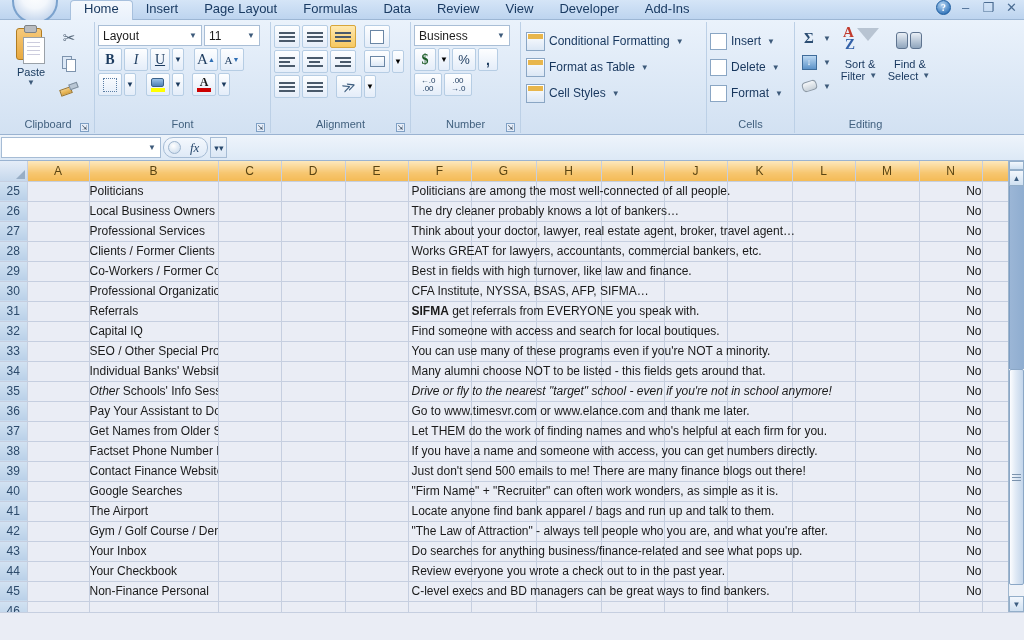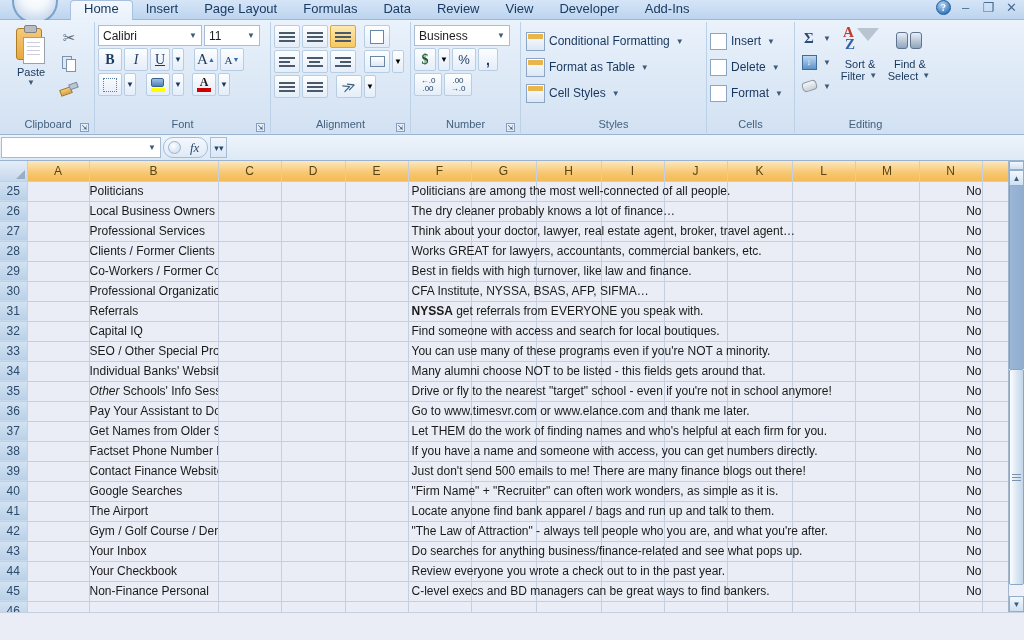--- a/index.html
+++ b/index.html
@@ -242,21 +242,21 @@
         <span>Clipboard</span>
         <span class="glauncher">⇲</span>
       </div>
     </div>
 
     <div class="rgroup" style="width:176px">
       <div class="gbody">
           <div style="padding-top:1px">
         <div class="fontrow">
           <div class="combo" style="width:104px">
-            <span class="cv">Calibri</span>
+            <span class="cv">Layout</span>
             <span class="caret">▼</span>
           </div>
           <div class="combo" style="width:56px">
             <span class="cv">11</span>
             <span class="caret">▼</span>
           </div>
         </div>
         <div class="fontrow">
           <div class="fbtn bold">B</div>
           <div class="fbtn ital">I</div>
@@ -441,23 +441,20 @@
           <span>Format as Table</span>
           <span class="caret">▼</span>
         </div>
         <div class="stylerow">
           <span class="styleicon"></span>
           <span>Cell Styles</span>
           <span class="caret">▼</span>
         </div>
       </div>
         </div>
-      <div class="glabel">
-        <span>Styles</span>
-      </div>
     </div>
 
     <div class="rgroup" style="width:88px">
       <div class="gbody">
           <div style="padding-top:4px">
         <div class="cellrow">
           <span class="cellicon"></span>
           <span>Insert</span>
           <span class="caret">▼</span>
         </div>
@@ -584,21 +581,21 @@
             <td class="cell empty" style="width: 63px;"></td>
           </tr>
           <tr>
             <th class="rowhead">26</th>
             <td class="cell empty" style="width: 62px;"></td>
             <td class="cell txt" style="width: 129px;">Local Business Owners</td>
             <td class="cell empty" style="width: 63px;"></td>
             <td class="cell empty" style="width: 64px;"></td>
             <td class="cell empty" style="width: 63px;"></td>
             <td class="cell txt" style="width: 63px; overflow: visible; position: relative;">
-              <span style="position: absolute; left: 3px; top: 2px; white-space: nowrap;">The dry cleaner probably knows a lot of finance…</span>
+              <span style="position: absolute; left: 3px; top: 2px; white-space: nowrap;">The dry cleaner probably knows a lot of bankers…</span>
             </td>
             <td class="cell empty" style="width: 65px;"></td>
             <td class="cell empty" style="width: 65px;"></td>
             <td class="cell empty" style="width: 63px;"></td>
             <td class="cell empty" style="width: 63px;"></td>
             <td class="cell empty" style="width: 65px;"></td>
             <td class="cell empty" style="width: 63px;"></td>
             <td class="cell empty" style="width: 64px;"></td>
             <td class="cell num" style="width: 63px;">No</td>
             <td class="cell empty" style="width: 63px;"></td>
@@ -684,21 +681,21 @@
             <td class="cell empty" style="width: 63px;"></td>
           </tr>
           <tr>
             <th class="rowhead">31</th>
             <td class="cell empty" style="width: 62px;"></td>
             <td class="cell txt" style="width: 129px;">Referrals</td>
             <td class="cell empty" style="width: 63px;"></td>
             <td class="cell empty" style="width: 64px;"></td>
             <td class="cell empty" style="width: 63px;"></td>
             <td class="cell txt" style="width: 63px; overflow: visible; position: relative;">
-              <span style="position: absolute; left: 3px; top: 2px; white-space: nowrap;"><span class="bold-lead">NYSSA</span> get referrals from EVERYONE you speak with.</span>
+              <span style="position: absolute; left: 3px; top: 2px; white-space: nowrap;"><span class="bold-lead">SIFMA</span> get referrals from EVERYONE you speak with.</span>
             </td>
             <td class="cell empty" style="width: 65px;"></td>
             <td class="cell empty" style="width: 65px;"></td>
             <td class="cell empty" style="width: 63px;"></td>
             <td class="cell empty" style="width: 63px;"></td>
             <td class="cell empty" style="width: 65px;"></td>
             <td class="cell empty" style="width: 63px;"></td>
             <td class="cell empty" style="width: 64px;"></td>
             <td class="cell num" style="width: 63px;">No</td>
             <td class="cell empty" style="width: 63px;"></td>
@@ -764,21 +761,21 @@
             <td class="cell empty" style="width: 63px;"></td>
           </tr>
           <tr>
             <th class="rowhead">35</th>
             <td class="cell empty" style="width: 62px;"></td>
             <td class="cell txt" style="width: 129px;"><span class="ital-lead">Other</span> Schools' Info Sessions</td>
             <td class="cell empty" style="width: 63px;"></td>
             <td class="cell empty" style="width: 64px;"></td>
             <td class="cell empty" style="width: 63px;"></td>
             <td class="cell txt" style="width: 63px; overflow: visible; position: relative;">
-              <span style="position: absolute; left: 3px; top: 2px; white-space: nowrap;">Drive or fly to the nearest "target" school - even if you're not in school anymore!</span>
+              <span style="position: absolute; left: 3px; top: 2px; white-space: nowrap; font-style: italic;">Drive or fly to the nearest "target" school - even if you're not in school anymore!</span>
             </td>
             <td class="cell empty" style="width: 65px;"></td>
             <td class="cell empty" style="width: 65px;"></td>
             <td class="cell empty" style="width: 63px;"></td>
             <td class="cell empty" style="width: 63px;"></td>
             <td class="cell empty" style="width: 65px;"></td>
             <td class="cell empty" style="width: 63px;"></td>
             <td class="cell empty" style="width: 64px;"></td>
             <td class="cell num" style="width: 63px;">No</td>
             <td class="cell empty" style="width: 63px;"></td>

